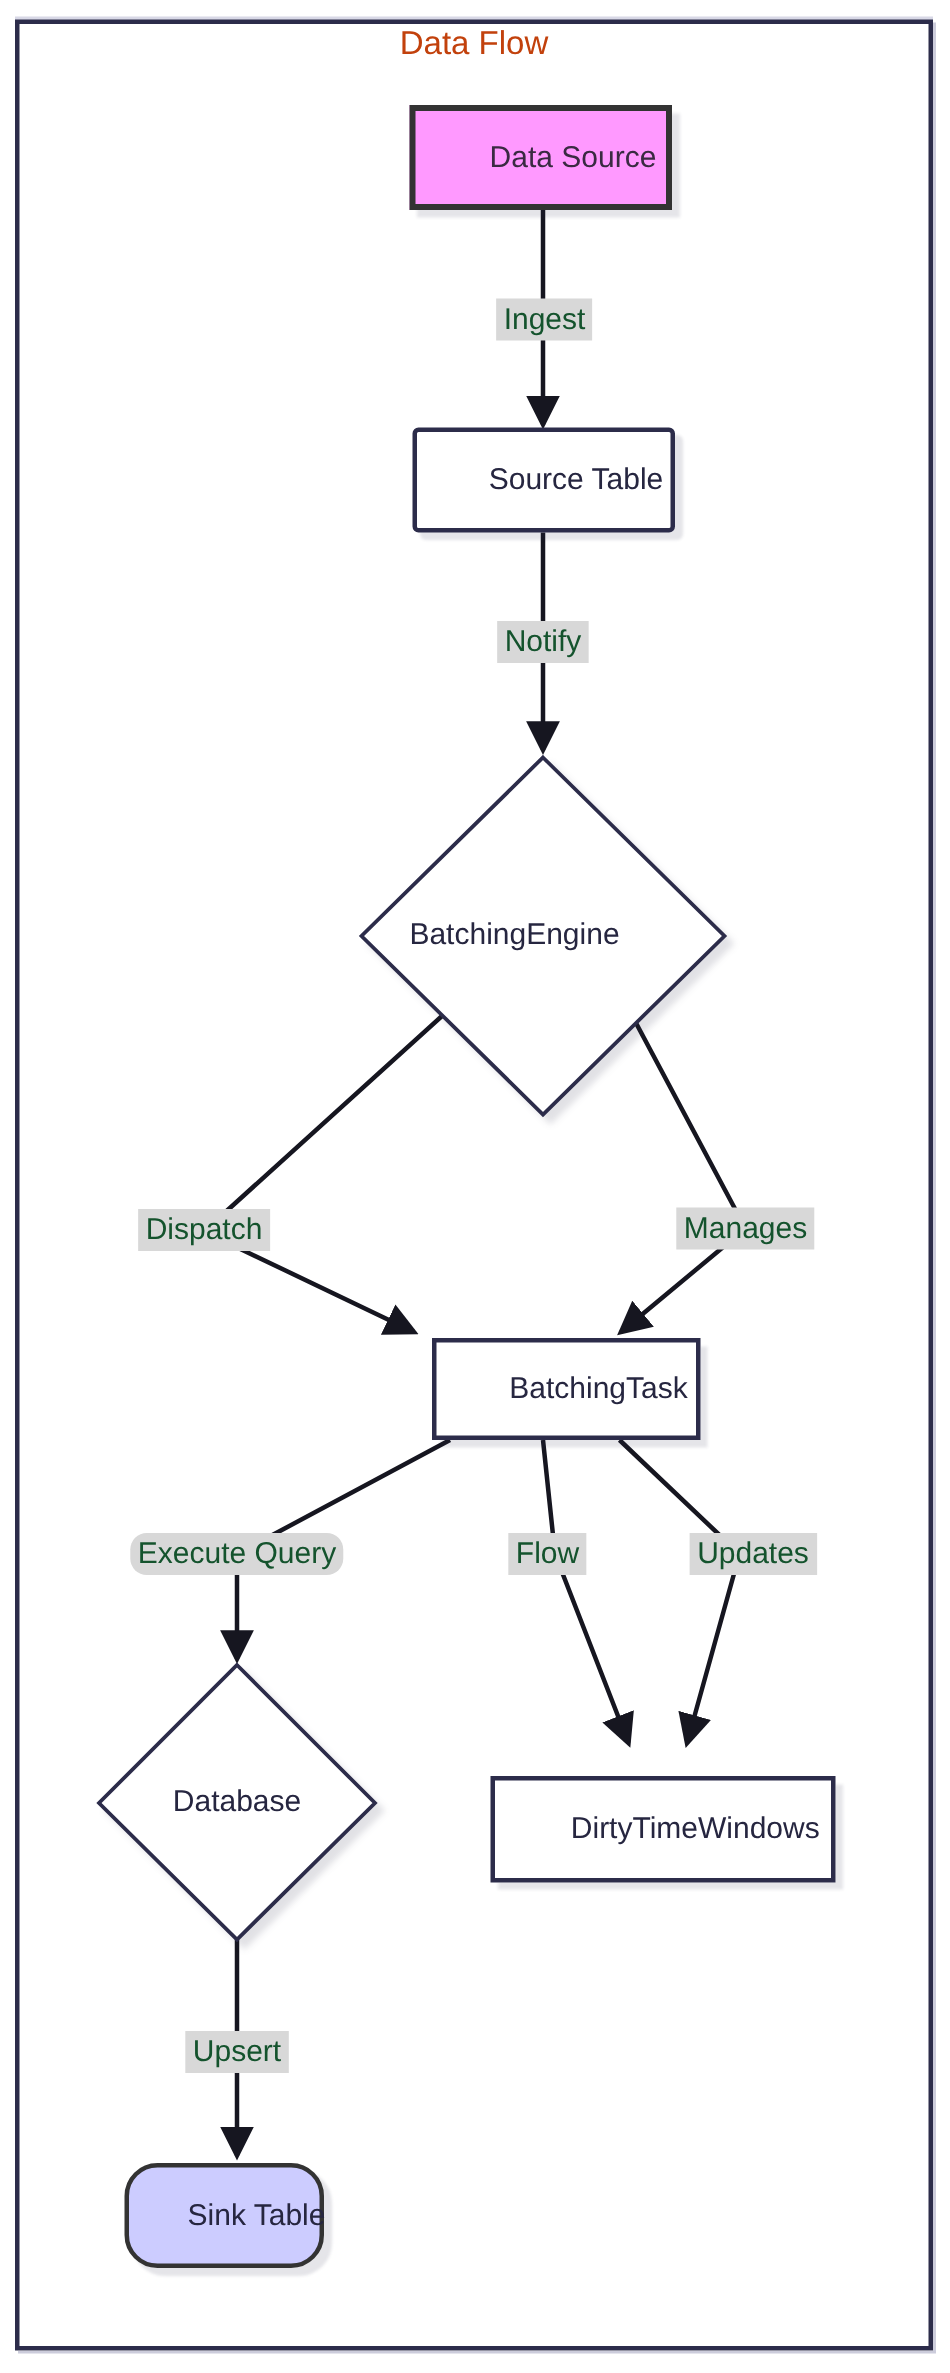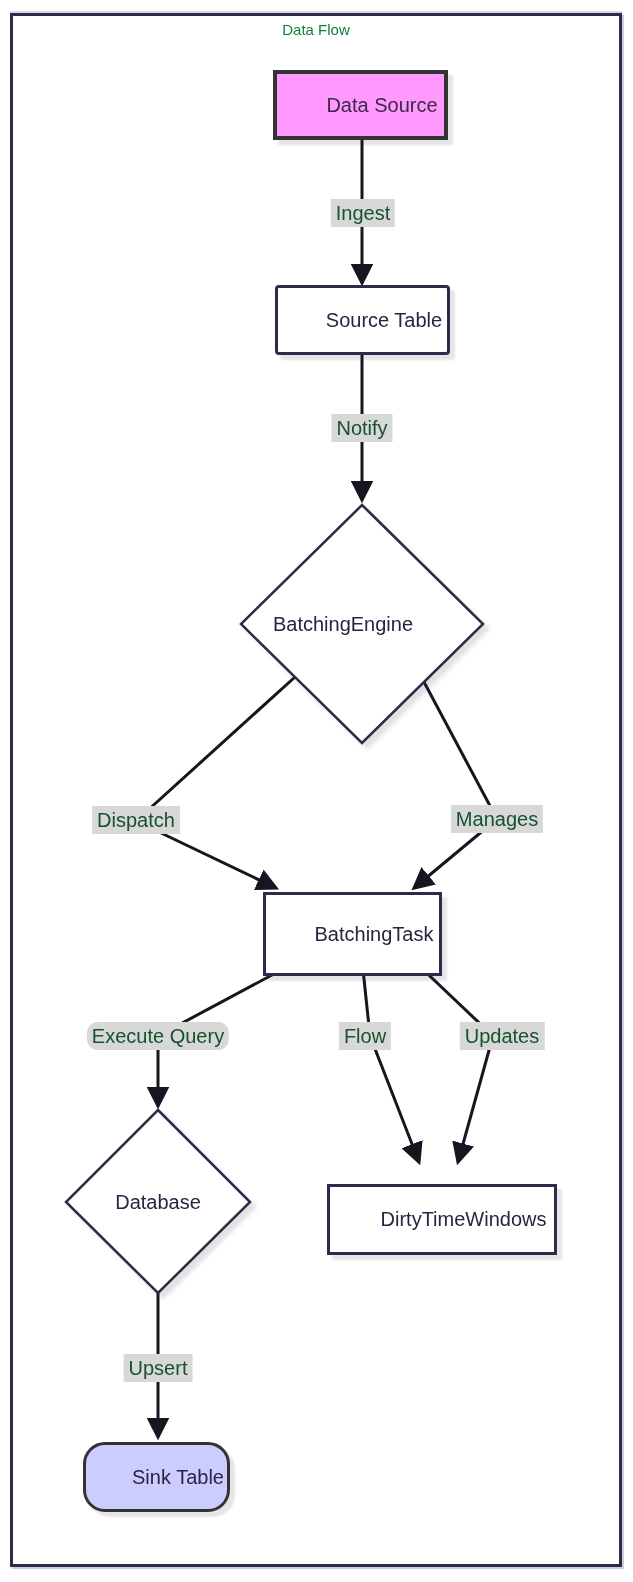--- a/index.html
+++ b/index.html
@@ -18,22 +18,22 @@
     width: 612px; height: 1554px;
     box-sizing: border-box;
     border: 3px solid #2c2c4a;
     box-shadow: 2px 2px 0 #ccccdb, 0 -2px 0 #d8d8e6;
     background: transparent;
   }
   .diagram-title {
     position: absolute;
     left: 316px; top: 29px;
     transform: translate(-50%, -50%);
-    font-size: 15px;
-    color: #15803d;
+    font-size: 22px;
+    color: #c2410c;
     white-space: nowrap;
   }
   svg.edge-layer {
     position: absolute;
     left: 0; top: 0;
     width: 633px; height: 1582px;
   }
   .edge-path {
     fill: none;
     stroke: #161620;
@@ -64,27 +64,27 @@
     left: 273px; top: 70px; width: 175px; height: 70px;
     background: #ff99ff;
     border: 4px solid #333333;
     color: #3a2a42;
   }
   .node-source-table {
     left: 275px; top: 285px; width: 175px; height: 70px;
     border-radius: 4px;
   }
   .node-batching-task {
-    left: 263px; top: 892px; width: 179px; height: 84px;
+    left: 288px; top: 892px; width: 179px; height: 68px;
   }
   .node-dirty-time-windows {
     left: 327px; top: 1167px; width: 230px; height: 71px; margin-top: 17px;
   }
   .node-sink-table {
-    left: 83px; top: 1442px; width: 147px; height: 70px;
+    left: 83px; top: 1442px; width: 133px; height: 70px;
     border-radius: 22px;
     background: #ccccff;
     border: 3.5px solid #333333;
   }
   .diamond-label {
     position: absolute;
     transform: translate(-50%, -50%);
     color: #262640;
     font-size: 20px;
     white-space: nowrap;

